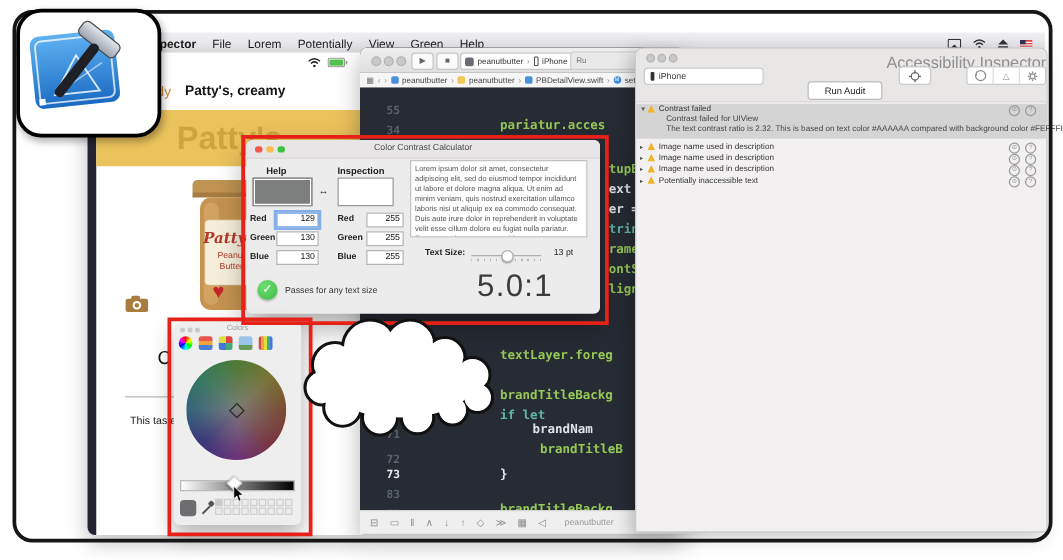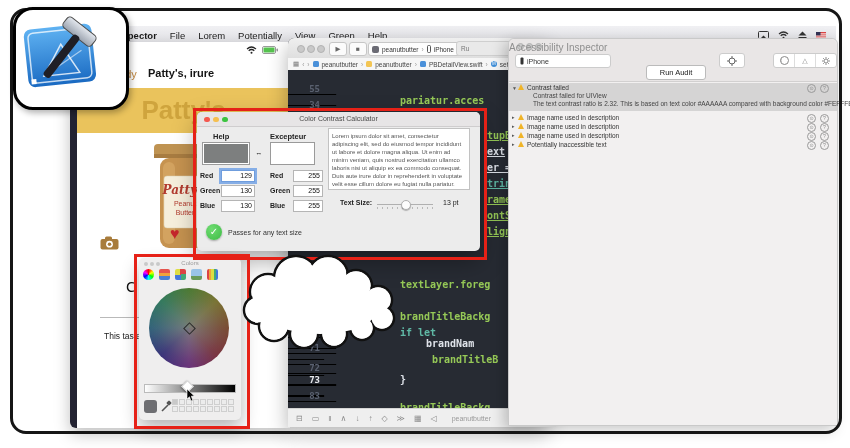--- a/index.html
+++ b/index.html
@@ -53,34 +53,34 @@
   #xc-scheme{position:absolute;left:80px;top:4px;width:86px;height:12px;background:#fdfdfd;border:1px solid #c8c8c8;
     border-radius:3px;display:flex;align-items:center;gap:3px;padding:0 3px;font-size:6.5px;color:#333;white-space:nowrap;overflow:hidden;}
   #xc-activity{position:absolute;left:168px;top:3px;width:56px;height:13px;background:#e9e9e9;border:1px solid #cfcfcf;
     border-radius:3px;font-size:6.5px;color:#777;line-height:13px;padding-left:4px;}
   #xc-jumpbar{position:absolute;left:0;top:20px;width:100%;height:12px;background:#f6f6f6;
     border-bottom:1px solid #d0d0d0;display:flex;align-items:center;gap:3px;padding-left:5px;
     font-size:6.5px;color:#444;white-space:nowrap;overflow:hidden;}
   .crumb-chip{display:inline-block;width:6px;height:6px;border-radius:1.5px;}
   .chev{color:#999;}
   #xc-editor{position:absolute;left:0;top:32px;width:100%;height:338px;background:#272b33;overflow:hidden;}
-  .code-row{position:absolute;height:14px;font:600 10px "DejaVu Sans Mono",monospace;white-space:pre;text-decoration:underline;}
+  .code-row{position:absolute;height:14px;font:600 10px "DejaVu Sans Mono",monospace;white-space:pre;}
   .lnum{position:absolute;left:2px;width:30px;text-align:right;color:#5a6170;
     font:600 9px "DejaVu Sans Mono",monospace;}
   .lnum.cur{color:#e8eaee;}
   .cg{color:#96c957}.cp{color:#dfe3ea}.ck{color:#5fb8a5}
   #xc-debugbar{position:absolute;left:0;top:370px;width:100%;height:18px;background:#efefef;
     border-top:1px solid #d4d4d4;display:flex;align-items:center;gap:9px;padding-left:8px;
     font-size:8px;color:#8a8a8a;}
   #xc-debugbar .proj{font-size:7px;color:#9a9a9a;margin-left:6px;}
 
   
   #a11y-win{position:absolute;left:508px;top:38px;width:330px;height:388px;background:#f2f0f0;z-index:4;
     border-radius:6px 6px 0 0;border:1px solid #c9c9c9;box-shadow:-4px 4px 14px rgba(0,0,0,.22);box-sizing:border-box;}
-  #a11y-title{position:absolute;left:0;top:3px;width:100%;text-align:left;font-size:10px;color:#8f8f8f;}
+  #a11y-title{position:absolute;left:0;top:3px;width:100%;text-align:right;font-size:13px;color:#8f8f8f;}
   #a11y-toolbarband{position:absolute;left:0;top:0;width:100%;height:42px;background:#e9e6e6;
     border-bottom:1px solid #d2d0d0;border-radius:6px 6px 0 0;}
   #a11y-device{position:absolute;left:6px;top:15px;width:86px;height:12px;background:#fff;border:1px solid #ccc;
     border-radius:3px;display:flex;align-items:center;gap:3px;padding:0 4px;font-size:7px;color:#333;}
   #a11y-target{position:absolute;left:210px;top:14px;width:24px;height:13px;background:#fff;border:1px solid #ccc;
     border-radius:3px;display:flex;align-items:center;justify-content:center;}
   #a11y-seg{position:absolute;left:264px;top:14px;width:62px;height:13px;background:#fff;border:1px solid #ccc;
     border-radius:3px;display:flex;}
   #a11y-seg .seg{flex:1;display:flex;align-items:center;justify-content:center;font-size:7px;color:#8a8a8a;
     border-right:1px solid #ddd;}
@@ -205,21 +205,21 @@
           <circle cx="5.5" cy="6.8" r="1" fill="#222"></circle>
         </svg>
       <svg width="16" height="8">
           <rect x="0.5" y="0.5" width="13" height="7" rx="1.5" fill="none" stroke="#9a9a9a"></rect>
           <rect x="1.5" y="1.5" width="11" height="5" rx="1" fill="#55c24e"></rect>
           <rect x="14.5" y="2.5" width="1.5" height="3" rx="0.7" fill="#9a9a9a"></rect>
         </svg>
     </div>
     <div id="phone-nav"></div>
     <span id="phone-back">uddy</span>
-    <span id="phone-title">Patty's, irure</span>
+    <span id="phone-title">Patty's, creamy</span>
     <div id="phone-banner">Patty's</div>
 
     <svg id="jar" width="100" height="112">
       <rect x="6" y="2" width="88" height="13" rx="4" fill="#bf9352"></rect>
       <rect x="6" y="12" width="88" height="4" fill="#a87c41"></rect>
       <rect x="12" y="16" width="76" height="90" rx="9" fill="#c69350"></rect>
       <rect x="15" y="20" width="12" height="82" rx="6" fill="#d8a967" opacity="0.7"></rect>
       <rect x="16" y="34" width="68" height="52" rx="3" fill="#f6efdc" stroke="#d9cdae" stroke-width="0.5"></rect>
       <text x="37" y="52" text-anchor="middle" font-family="DejaVu Serif, serif" font-style="italic" font-weight="bold" font-size="12" fill="#b23b2e">Patty's</text>
       <text x="37" y="64" text-anchor="middle" font-family="Liberation Sans, sans-serif" font-size="7" fill="#b23b2e">Peanut</text>
@@ -436,21 +436,21 @@
   <div id="calc-win">
     <div id="calc-titlebar">
       <span class="tl-c" style="left:7px;background:#f4574e"></span>
       <span class="tl-c" style="left:16px;background:#f5bf4f"></span>
       <span class="tl-c" style="left:25px;background:#3cc440"></span>
       <div id="calc-title">Color Contrast Calculator</div>
     </div>
     <span class="lblb" style="left:16px;top:20px">Help</span>
     <div class="swatch" style="left:5px;top:30px;width:46px;height:21px;background:#7d7f7f"></div>
     <span class="lblb" style="left:58px;top:36px;font-weight:normal">↔</span>
-    <span class="lblb" style="left:73px;top:20px">Excepteur</span>
+    <span class="lblb" style="left:73px;top:20px">Inspection</span>
     <div class="swatch" style="left:73px;top:30px;width:43px;height:21px;background:#fff"></div>
 
     <span class="rgb-lbl" style="left:3px;top:60px">Red</span>
     <div class="rgb-in focus" style="left:24px;top:58px">129</div>
     <span class="rgb-lbl" style="left:3px;top:75px">Green</span>
     <div class="rgb-in" style="left:24px;top:73px">130</div>
     <span class="rgb-lbl" style="left:3px;top:90px">Blue</span>
     <div class="rgb-in" style="left:24px;top:88px">130</div>
 
     <span class="rgb-lbl" style="left:73px;top:60px">Red</span>
@@ -464,20 +464,21 @@
     <span class="rgb-lbl" style="left:143px;top:87px">Text Size:</span>
     <span id="calc-sizerow">
       <span class="track"></span>
       <span class="dots"></span>
       <span class="knob"></span>
     </span>
     <span class="rgb-lbl" style="left:246px;top:87px;font-weight:normal">13 pt</span>
 
     <div id="calc-pass-ic">✓</div>
     <span id="calc-pass">Passes for any text size</span>
+    <div id="calc-ratio">5.0:1</div>
   </div>
 
   <div id="colors-win">
     <span class="tl-p" style="left:5px"></span>
     <span class="tl-p" style="left:11px"></span>
     <span class="tl-p" style="left:17px"></span>
     <div id="colors-title">Colors</div>
     <div id="colors-toolbar">
       <span class="ct-ic" style="border-radius:50%;background:conic-gradient(red,yellow,lime,cyan,blue,magenta,red)"></span>
       <span class="ct-ic" style="background:linear-gradient(#e5544d 33%,#f0a23c 33% 66%,#4a7fd4 66%)"></span>

